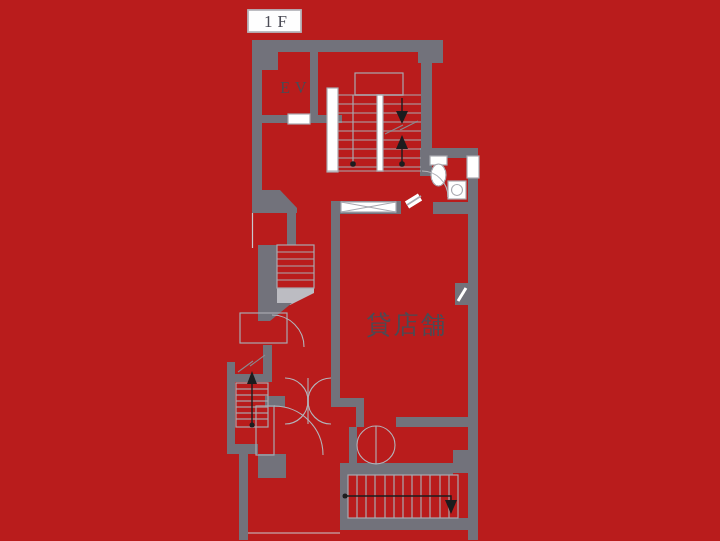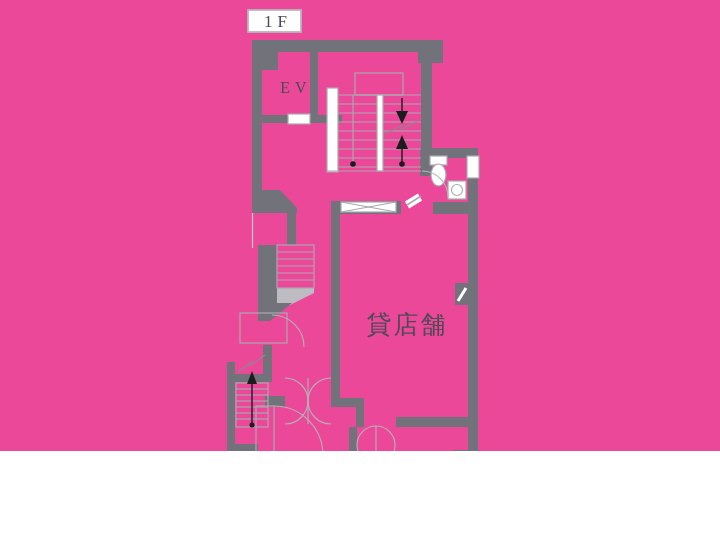--- a/index.html
+++ b/index.html
@@ -1,16 +1,16 @@
 <!DOCTYPE html>
 <html><head>
 <meta charset="utf-8">
 <style>
   html,body{margin:0;padding:0;background:#ffffff;}
-  .stage{position:relative;width:720px;height:451px;background:#ec4899;overflow:hidden;
+  .stage{position:relative;width:720px;height:541px;background:#b91c1c;overflow:hidden;
          font-family:"Liberation Serif","DejaVu Serif",serif;}
   svg{display:block}
   .wall{fill:#72727b;stroke:none}
   .lightfill{fill:#bcbcc2;stroke:none}
   .thin{stroke:#a9a9b0;stroke-width:1.2;fill:none}
   .thinf{stroke:#a9a9b0;stroke-width:1.2;fill:#ffffff}
   .arc{stroke:#b3b3b9;stroke-width:1.1;fill:none}
   .darkln{stroke:#1c1c1e;stroke-width:1.4;fill:none}
   .darkfill{fill:#1c1c1e;stroke:none}
   .faint{stroke:#c8c8cd;stroke-width:1.2;fill:none}

